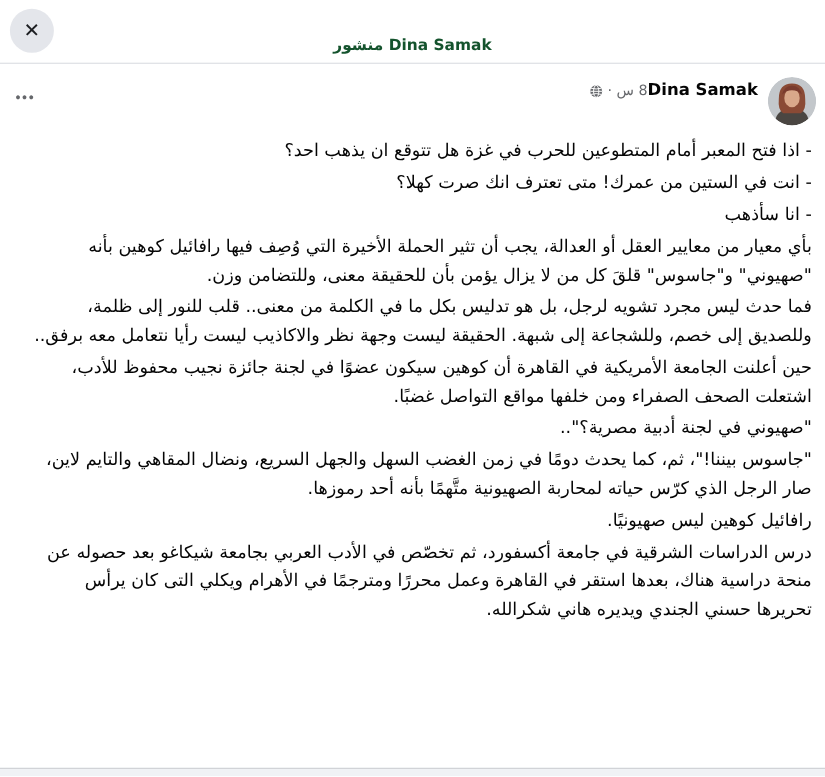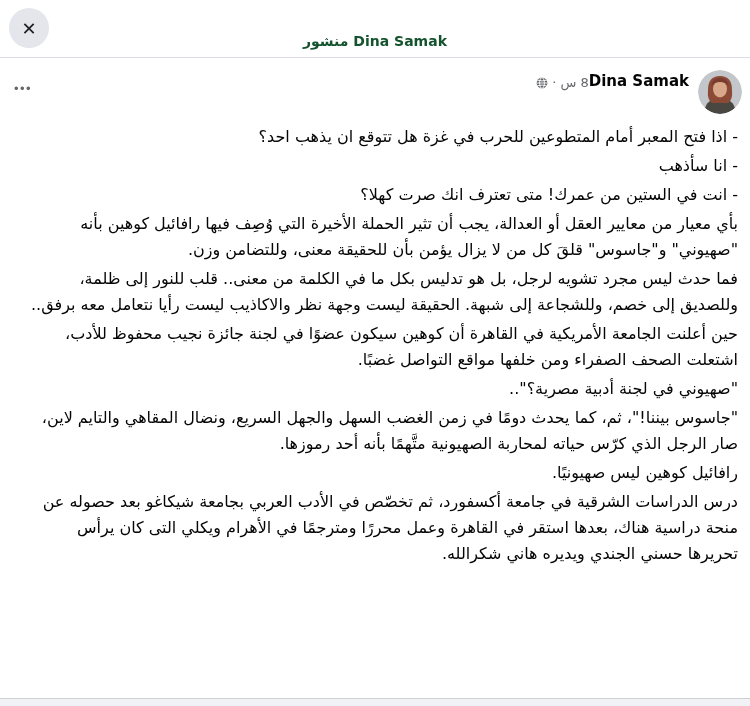--- a/index.html
+++ b/index.html
@@ -109,23 +109,23 @@
       </div>
       <button class="more-btn">
         <span>•••</span>
       </button>
     </div>
 
     <div class="post-body">
 
         <p>- اذا فتح المعبر أمام المتطوعين للحرب في غزة هل تتوقع  ان يذهب احد؟</p>
 
+        <p>- انت في الستين من عمرك! متى تعترف انك صرت كهلا؟</p>
+
         <p>- انا سأذهب</p>
-
-        <p>- انت في الستين من عمرك! متى تعترف انك صرت كهلا؟</p>
 
 
         <p>بأي معيار من معايير العقل أو العدالة، يجب أن تثير الحملة الأخيرة التي وُصِف فيها رافائيل كوهين بأنه "صهيوني" و"جاسوس" قلقَ كل من لا يزال يؤمن بأن للحقيقة معنى، وللتضامن وزن.</p>
 
         <p>فما حدث ليس مجرد تشويه لرجل، بل هو تدليس بكل ما في الكلمة من معنى.. قلب للنور إلى ظلمة، وللصديق إلى خصم، وللشجاعة إلى شبهة. الحقيقة ليست وجهة نظر والاكاذيب ليست رأيا نتعامل معه برفق..</p>
 
         <p>حين أعلنت الجامعة الأمريكية في القاهرة أن كوهين سيكون عضوًا في لجنة جائزة نجيب محفوظ للأدب، اشتعلت الصحف الصفراء ومن خلفها مواقع التواصل غضبًا.</p>
 
         <p>"صهيوني في لجنة أدبية مصرية؟"..</p>
 

